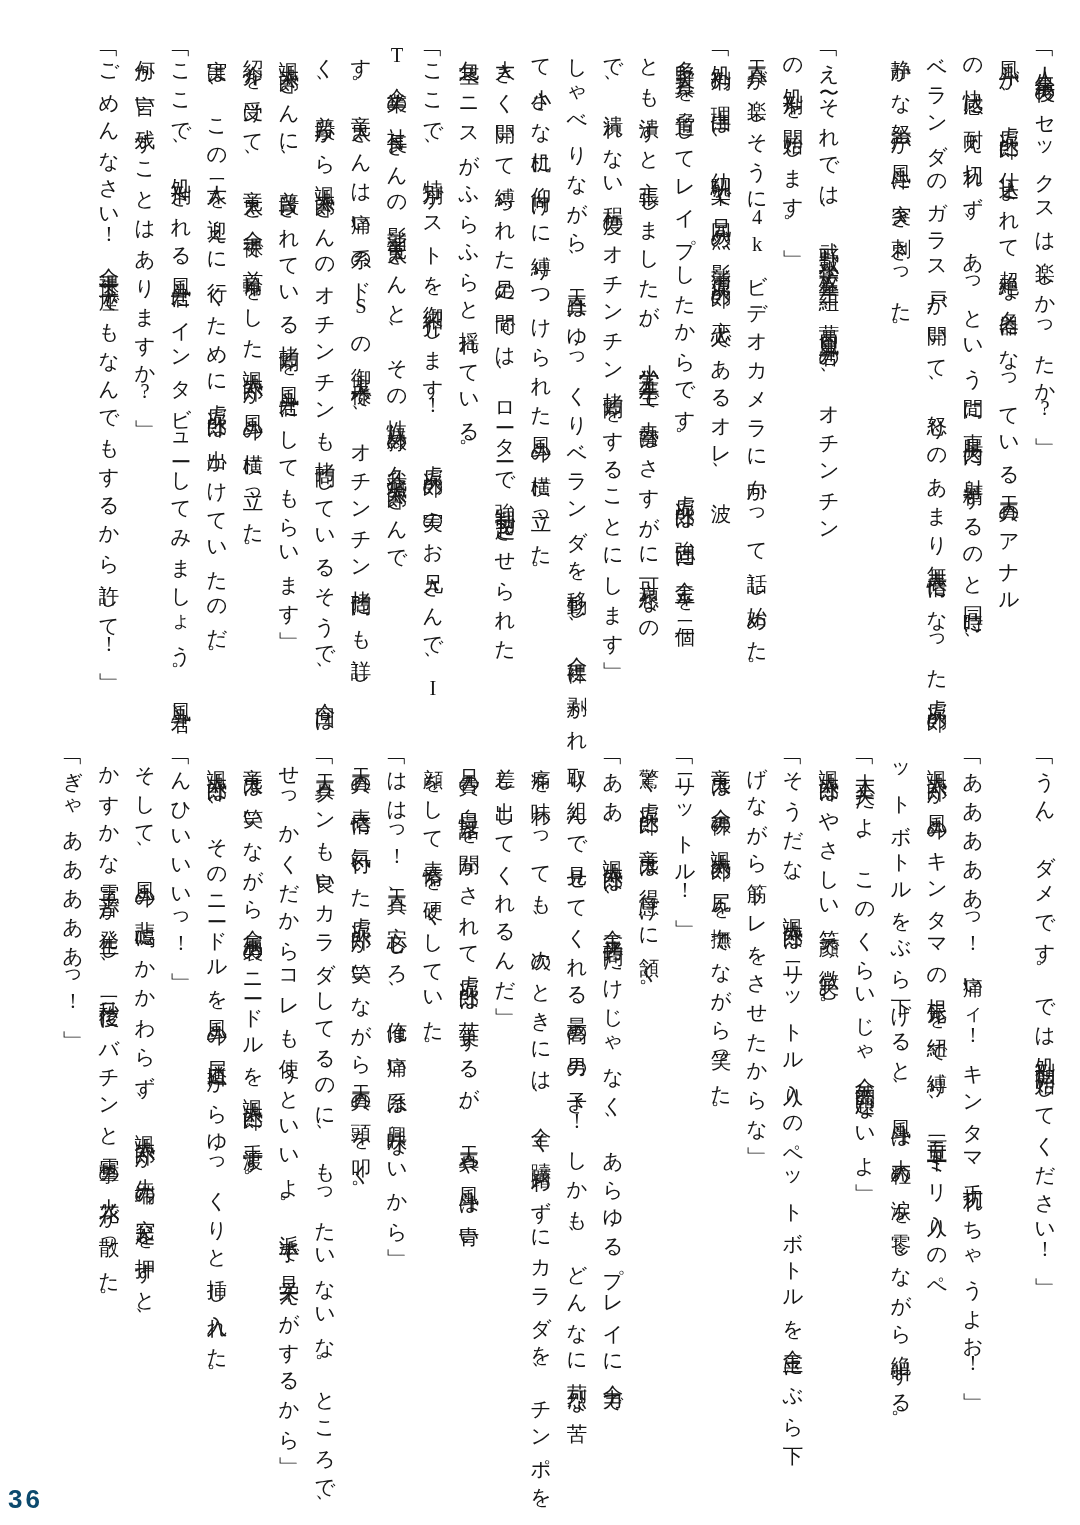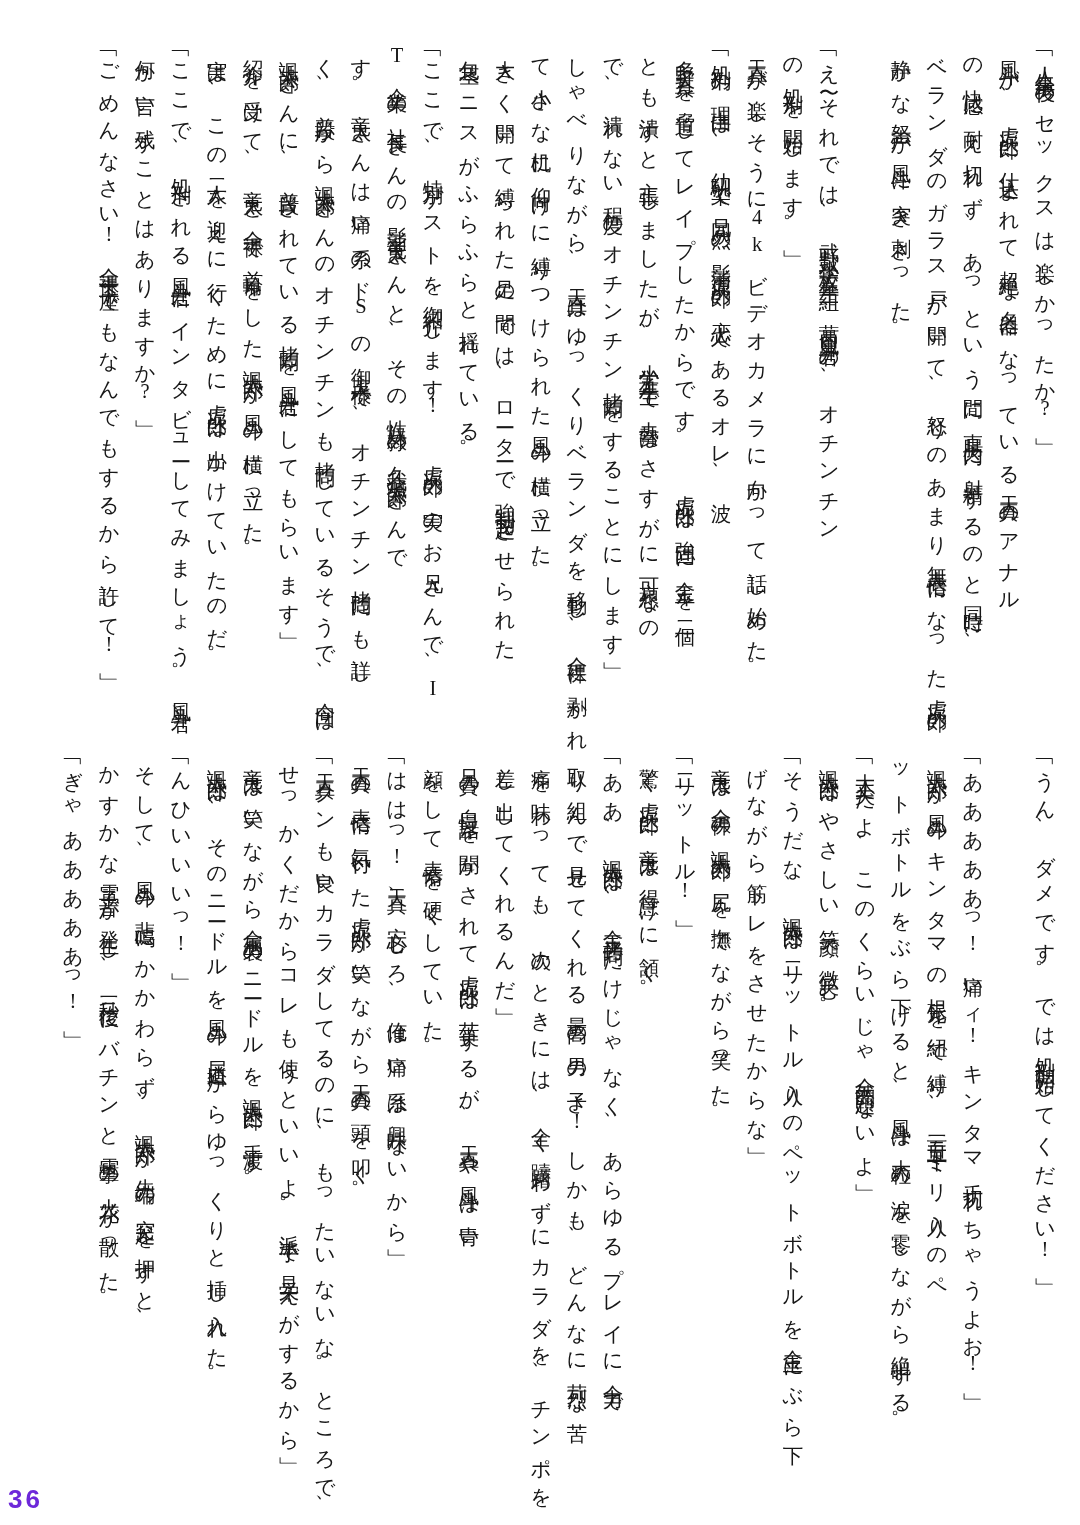--- a/index.html
+++ b/index.html
@@ -58,21 +58,21 @@
   }
 
   .page-number {
     position: absolute;
     left: 8px;
     bottom: 10px;
     font-size: 26px;
     letter-spacing: 3px;
     font-weight: bold;
     font-family: "Liberation Sans", sans-serif;
-    color: #6d28d9;
+    color: #0c4a6e;
   }
 </style>
 </head>
 <body>
 
 <div class="page">
 
   <div class="vblock" id="block-upper">
       <div class="vcol">「人生最後のセックスは楽しかったか?」</div>
       <div class="vcol">風斗が、虎次郎に仕込まれて超絶な名器になっている天真のアナル</div>

